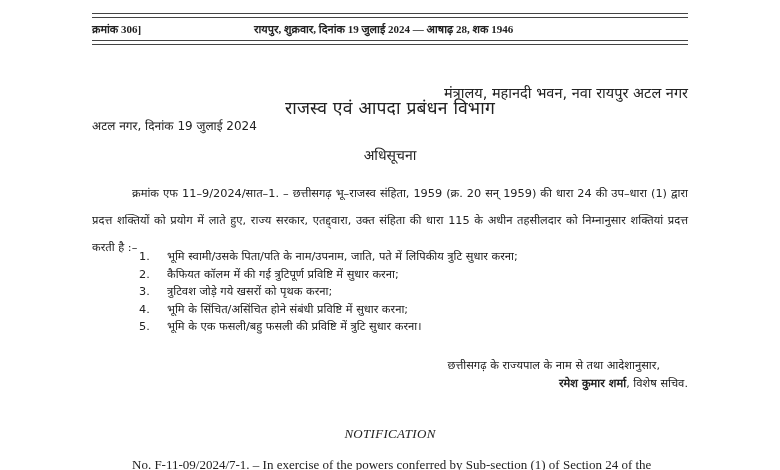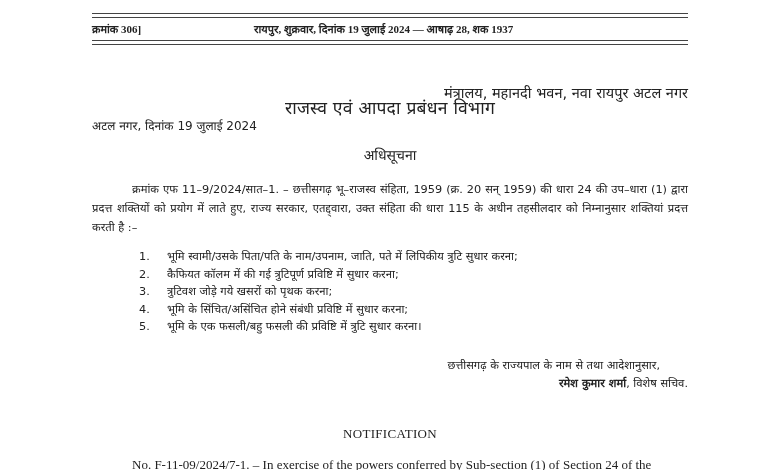--- a/index.html
+++ b/index.html
@@ -98,21 +98,21 @@
     font-size: 14px;
     line-height: 20px;
     color: #222;
   }
   .hi-para {
     position: absolute;
     top: 180px;
     left: 0;
     width: 596px;
     font-size: 11.3px;
-    line-height: 19px;
+    line-height: 27px;
     text-align: justify;
     color: #222;
   }
   .hi-para .indent { display: inline-block; width: 40px; }
   .powers-list {
     position: absolute;
     top: 248px;
     left: 47px;
     width: 540px;
     margin: 0;
@@ -160,20 +160,21 @@
     position: absolute;
     top: 425px;
     left: 0;
     width: 596px;
     text-align: center;
     font-family: "Liberation Serif", serif;
     font-size: 13px;
     line-height: 18px;
     letter-spacing: 0.3px;
     color: #222;
+    font-style: italic;
   }
   .en-para {
     position: absolute;
     top: 456px;
     left: 0;
     width: 596px;
     font-family: "Liberation Serif", serif;
     font-size: 13px;
     line-height: 18px;
     text-align: justify;
@@ -183,21 +184,21 @@
   .en-para .indent { display: inline-block; width: 40px; }
 </style>
 </head>
 <body>
 
 <div class="page">
 
   <div class="dbl-rule rule-top"></div>
   <div class="gazette-header">
     <span class="gh-left">क्रमांक 306]</span>
-    <span class="gh-center">रायपुर, शुक्रवार, दिनांक 19 जुलाई 2024 — आषाढ़ 28, शक 1937</span>
+    <span class="gh-center">रायपुर, शुक्रवार, दिनांक 19 जुलाई 2024 — आषाढ़ 28, शक 1946</span>
   </div>
   <div class="dbl-rule rule-bottom"></div>
 
   <div class="dept-title">राजस्व एवं आपदा प्रबंधन विभाग</div>
   <div class="dept-address">मंत्रालय, महानदी भवन, नवा रायपुर अटल नगर</div>
 
   <div class="hi-date">अटल नगर, दिनांक 19 जुलाई 2024</div>
   <div class="hi-notification">अधिसूचना</div>
 
   <div class="hi-para"><span class="indent"></span><span>क्रमांक एफ 11–9/2024/सात–1. – छत्तीसगढ़ भू–राजस्व संहिता, 1959 (क्र. 20 सन् 1959) की धारा 24 की उप–धारा (1) द्वारा प्रदत्त शक्तियों को प्रयोग में लाते हुए, राज्य सरकार, एतद्द्वारा, उक्त संहिता की धारा 115 के अधीन तहसीलदार को निम्नानुसार शक्तियां प्रदत्त करती है :–</span></div>

